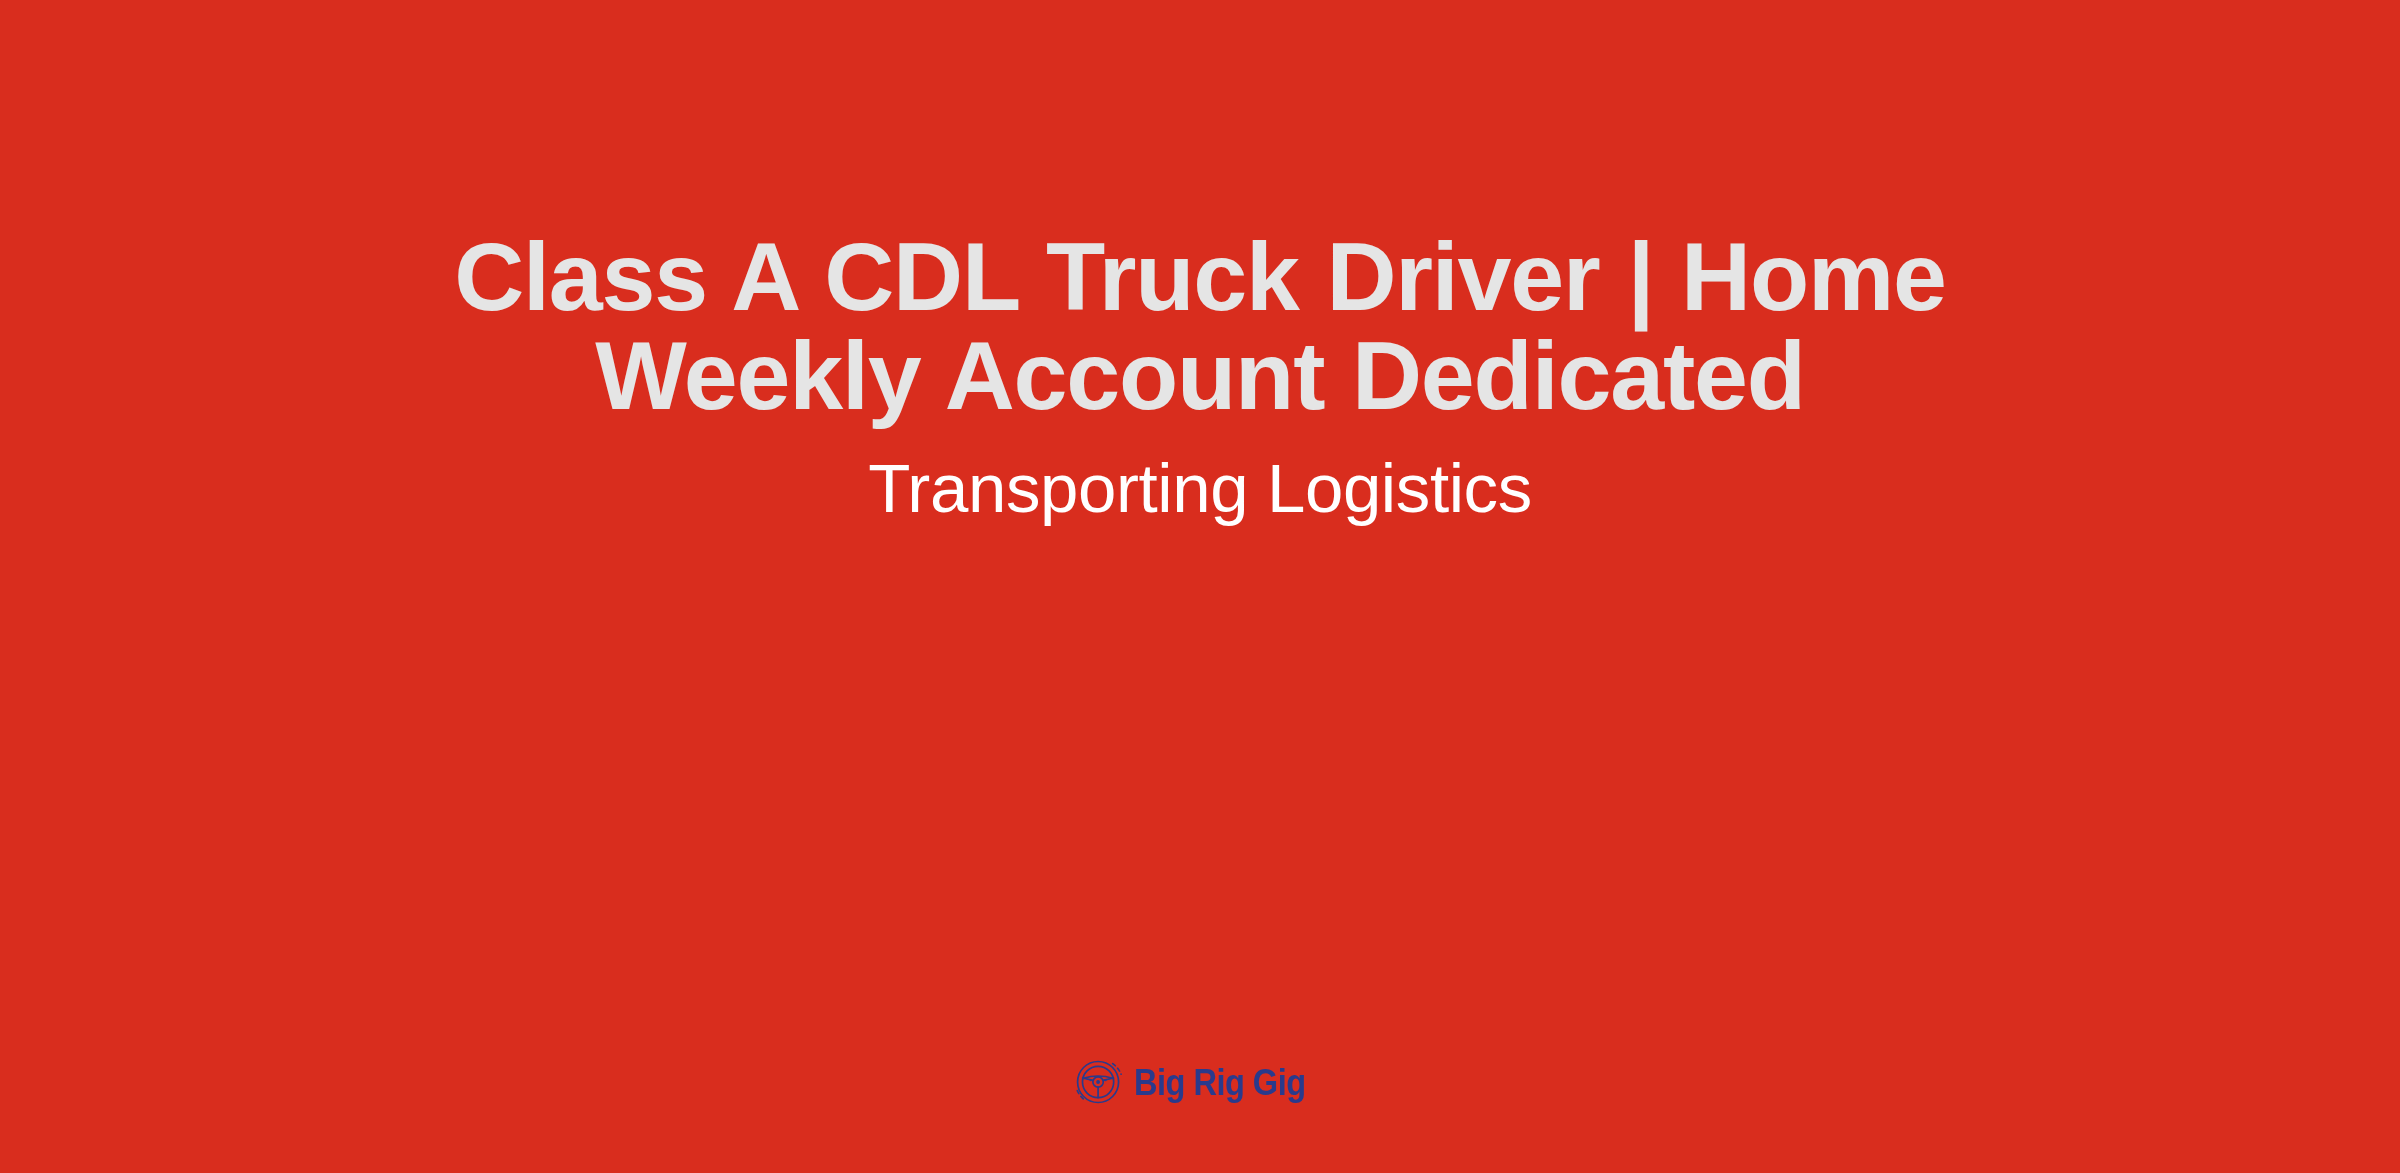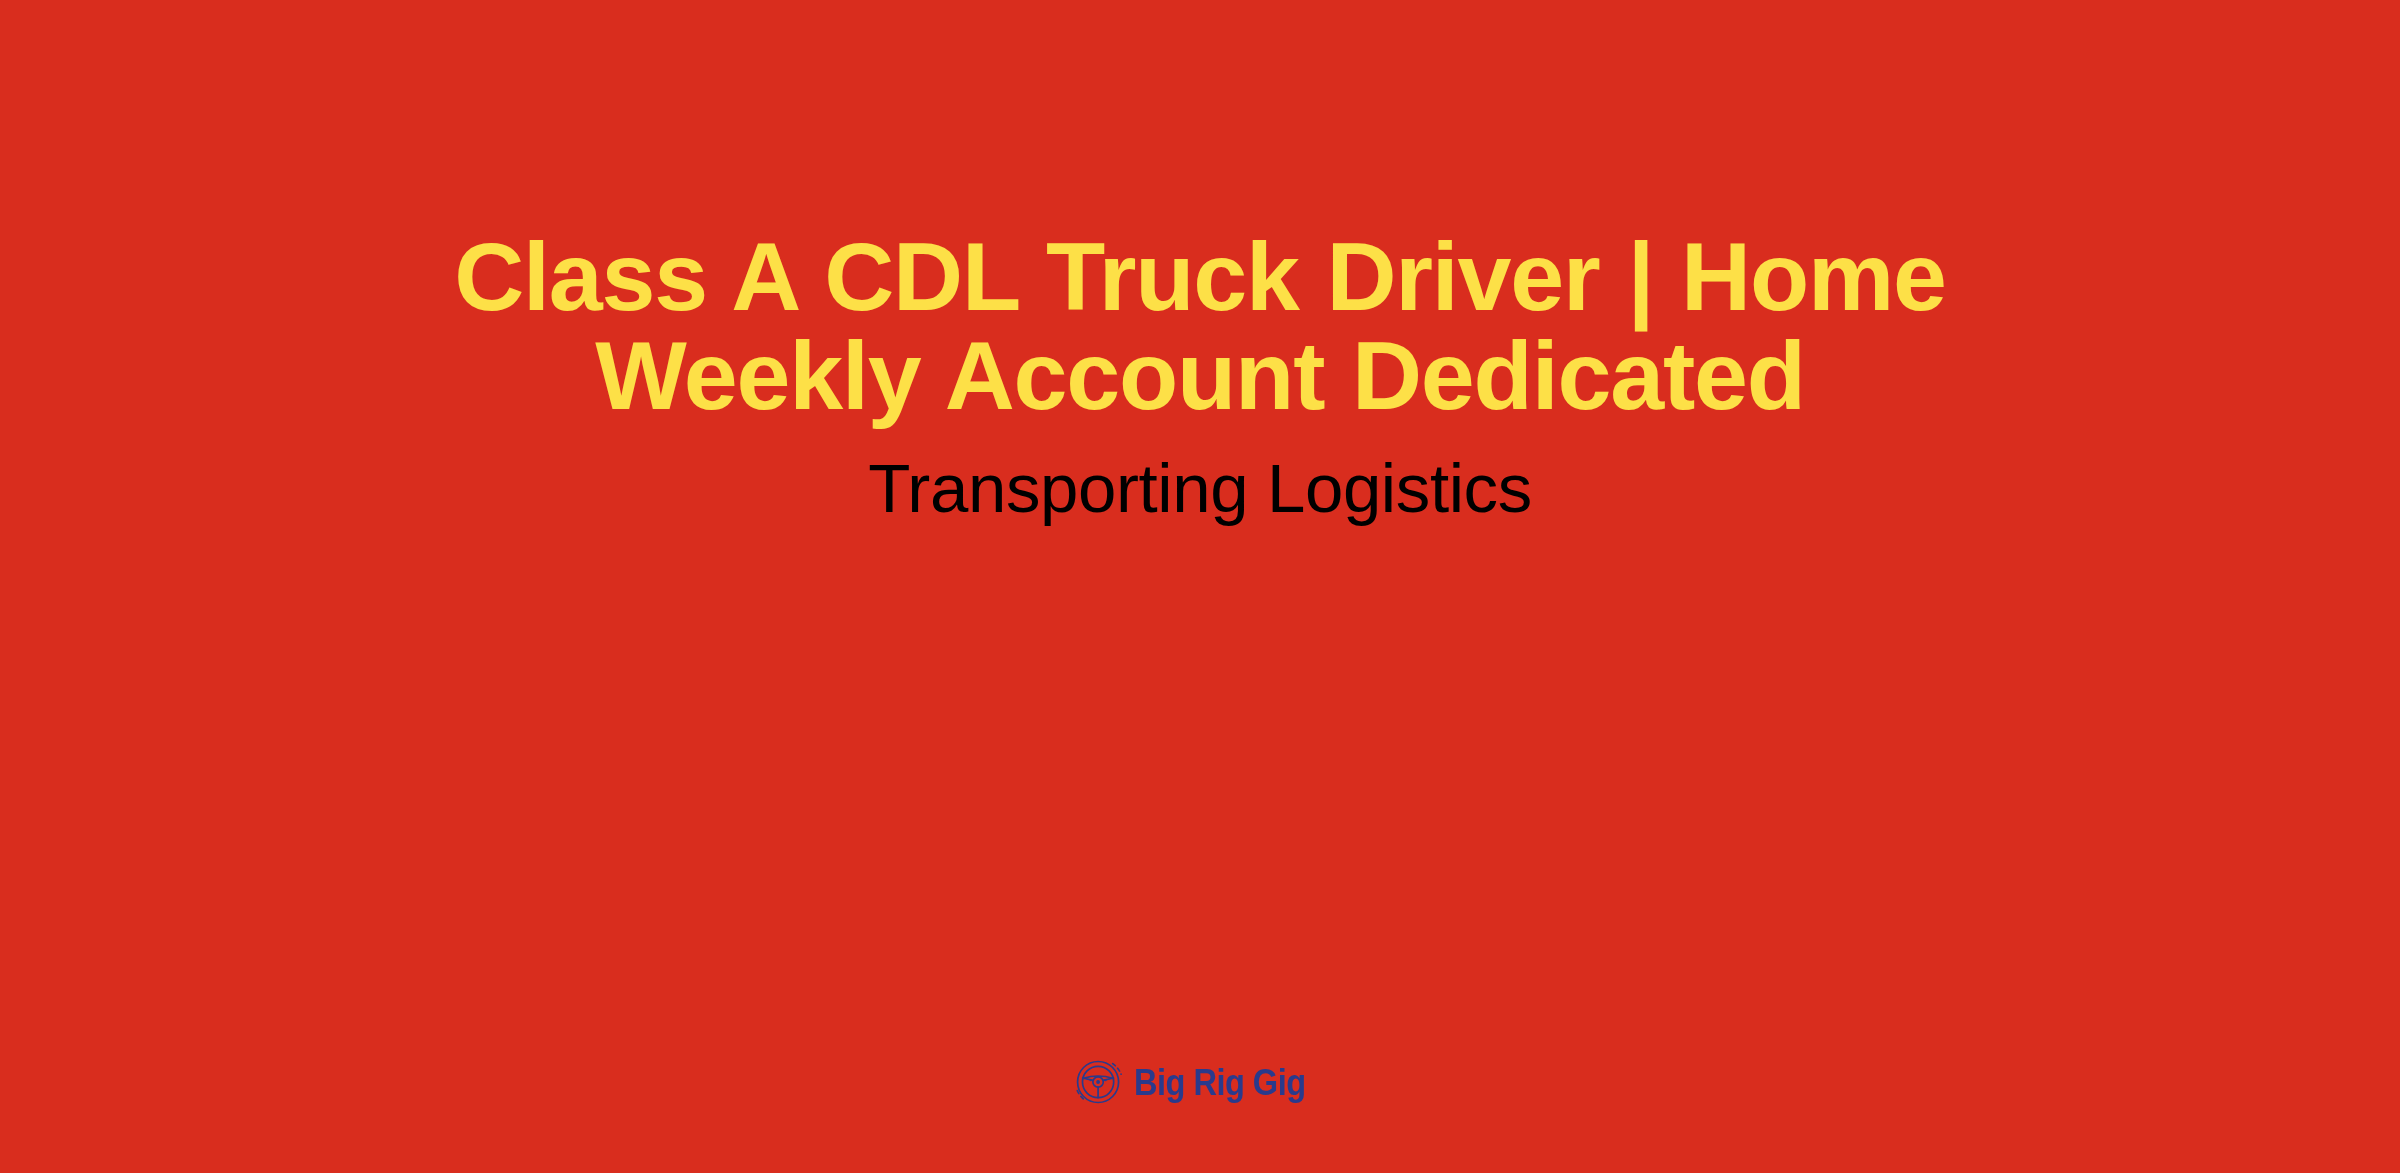--- a/index.html
+++ b/index.html
@@ -34,34 +34,34 @@
     transform: translateX(-50%);
     width: 1500px;
     text-align: center;
     display: flex;
     flex-direction: column;
     align-items: center;
   }
 
   .hero-title {
     margin: 0;
-    color: #fde047;
+    color: #e5e5e5;
     font-family: "Liberation Sans", sans-serif;
     font-weight: 700;
     font-size: 97px;
     line-height: 1.02;
     letter-spacing: -1.2px;
     text-align: center;
     white-space: normal;
     word-spacing: 2px;
   }
 
   .hero-subtitle {
     margin: 24px 0 0 0;
-    color: #000000;
+    color: #ffffff;
     font-family: "Liberation Sans", sans-serif;
     font-weight: 400;
     font-size: 69px;
     line-height: 1.12;
     letter-spacing: -0.4px;
     text-align: center;
   }
 
   
   .brand-lockup {

